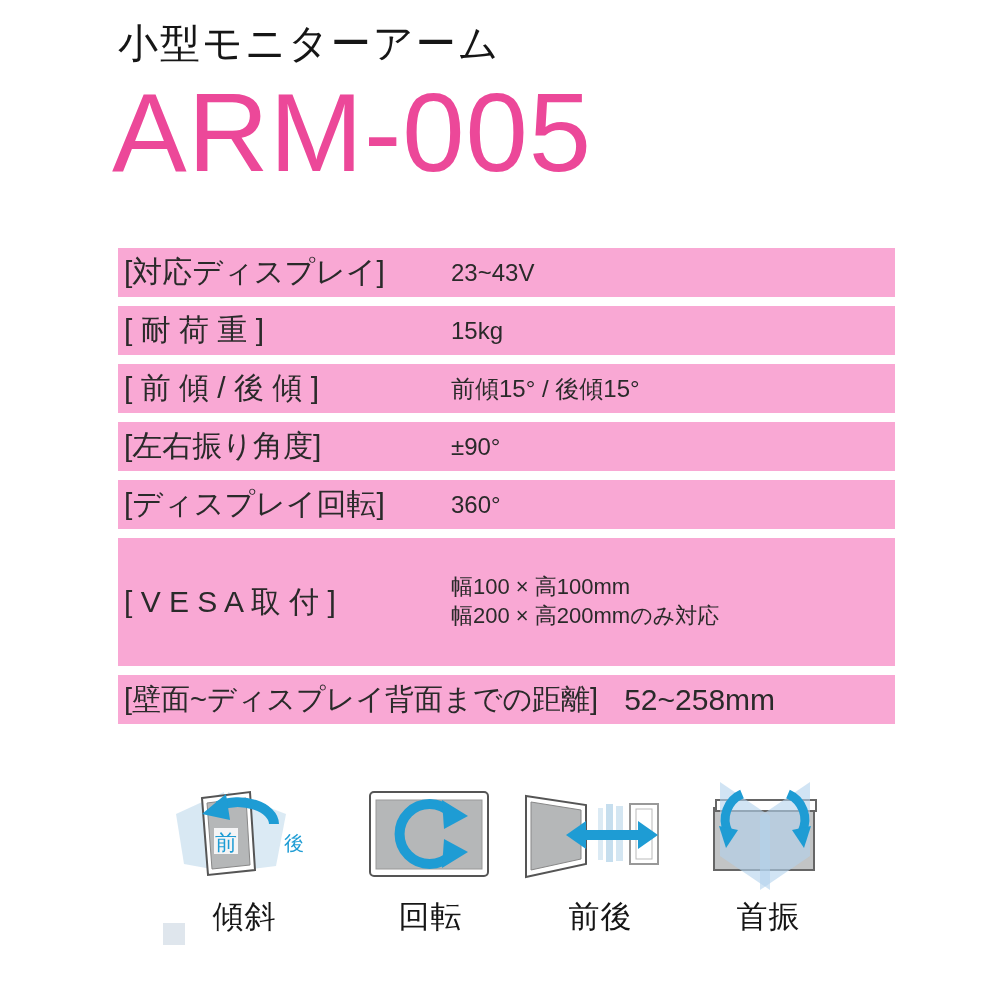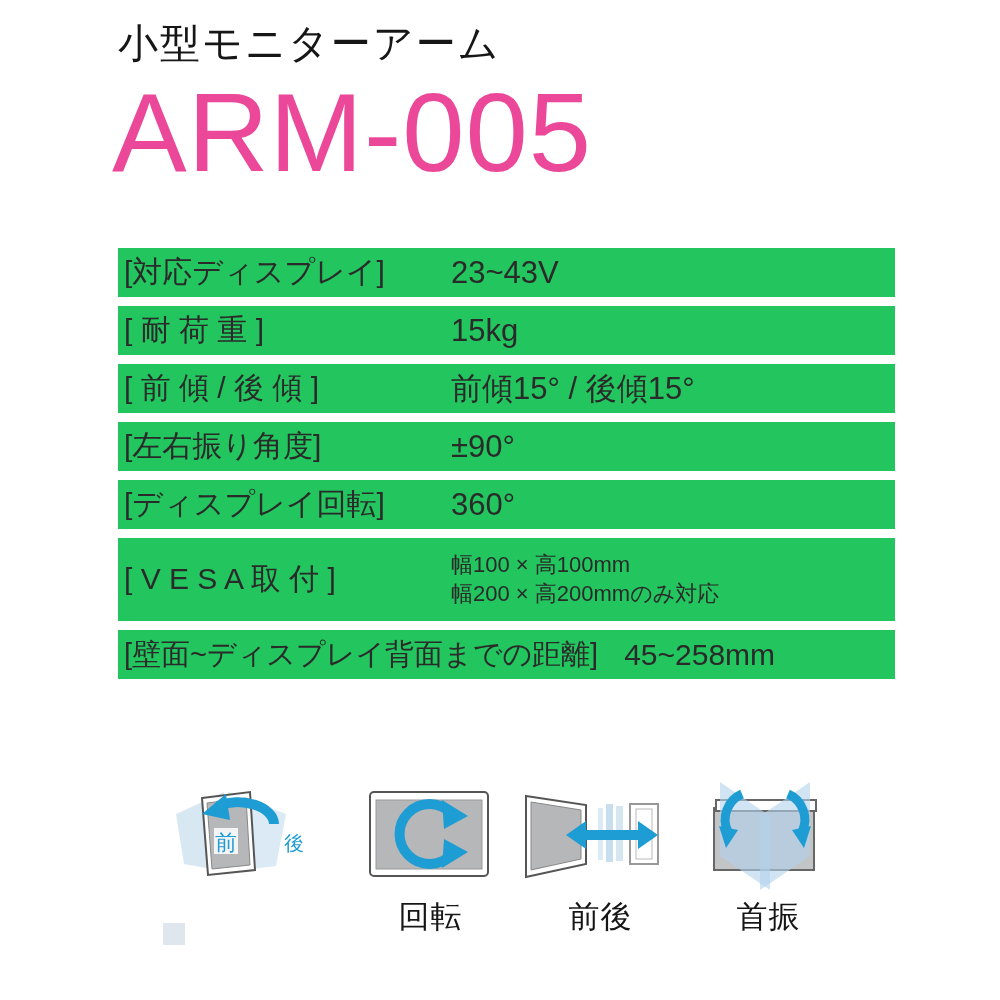--- a/index.html
+++ b/index.html
@@ -16,29 +16,29 @@
     font-size:40px; letter-spacing:2px; color:#161616;
   }
   .model {
     position:absolute; left:112px; top:68px;
     font-size:112px; letter-spacing:1px; color:#ec4899; font-weight:400;
   }
 
   .spec-table { position:absolute; left:118px; top:248px; width:777px; }
   .spec-row {
     display:flex; align-items:center;
-    background:#22c55e;
+    background:#f9a8d4;
     height:49px; margin-bottom:9px;
     padding:0 10px 0 6px;
     font-size:30px; color:#2a2a2a;
     white-space:nowrap;
   }
   .spec-label { flex:0 0 327px; }
-  .spec-value { font-size:31px; }
-  .row-vesa { height:83px; }
+  .spec-value { font-size:24px; }
+  .row-vesa { height:128px; }
   .row-vesa .vesa-values { line-height:1.3; font-size:22px; }
   .row-wall .spec-label { flex:0 0 auto; margin-right:26px; }
   .row-wall { font-size:29px; }
   .row-wall .spec-value { font-size:30px; }
 
   .features { position:absolute; left:0; top:780px; width:1000px; height:170px; }
   .feature {
     position:absolute; top:0; width:165px; text-align:center;
   }
   .feature .icon-box { height:112px; }
@@ -81,40 +81,41 @@
     </div>
     <div class="spec-row row-vesa">
       <span class="spec-label">[ V E S A 取 付 ]</span>
       <span class="vesa-values">
         <span>幅100 × 高100mm</span><br>
         <span>幅200 × 高200mmのみ対応</span>
       </span>
     </div>
     <div class="spec-row row-wall">
       <span class="spec-label">[壁面~ディスプレイ背面までの距離]</span>
-      <span class="spec-value">45~258mm</span>
+      <span class="spec-value">52~258mm</span>
     </div>
   </div>
 
   <div class="features">
 
     <div class="feature f1">
       <div class="icon-box">
         <svg width="165" height="112" viewBox="0 0 165 112">
           <polygon points="14,34 62,12 66,92 22,84" fill="#b8d6ea" opacity="0.55"></polygon>
           <polygon points="66,12 124,34 114,86 64,92" fill="#b8d6ea" opacity="0.5"></polygon>
           <polygon points="40,18 88,12 93,90 46,95" fill="#ffffff" stroke="#555" stroke-width="2"></polygon>
           <polygon points="45,23 84,18 88,85 50,89" fill="#b5b7b8" stroke="#888" stroke-width="1"></polygon>
           <path d="M112,44 A36,22 0 0 0 56,26" fill="none" stroke="#1e9cd4" stroke-width="10"></path>
           <polygon points="40,34 64,14 68,40" fill="#1e9cd4"></polygon>
           <rect x="52" y="48" width="24" height="26" fill="#ffffff" opacity="0.85"></rect>
           <text x="64" y="70" text-anchor="middle" font-size="22" fill="#1e9cd4">前</text>
           <text x="132" y="70" text-anchor="middle" font-size="20" fill="#1e9cd4">後</text>
         </svg>
       </div>
+      <div class="feature-label">傾斜</div>
     </div>
 
     <div class="feature f2">
       <div class="icon-box">
         <svg width="165" height="112" viewBox="0 0 165 112">
           <rect x="22" y="12" width="118" height="84" rx="4" fill="#ffffff" stroke="#555" stroke-width="2"></rect>
           <rect x="28" y="20" width="106" height="69" fill="#b5b7b8" stroke="#999" stroke-width="1"></rect>
           <path d="M103,33 A30,30 0 1 0 103,75" fill="none" stroke="#1e9cd4" stroke-width="10"></path>
           <polygon points="94,20 120,36 96,49" fill="#1e9cd4"></polygon>
           <polygon points="94,88 120,72 96,59" fill="#1e9cd4"></polygon>

